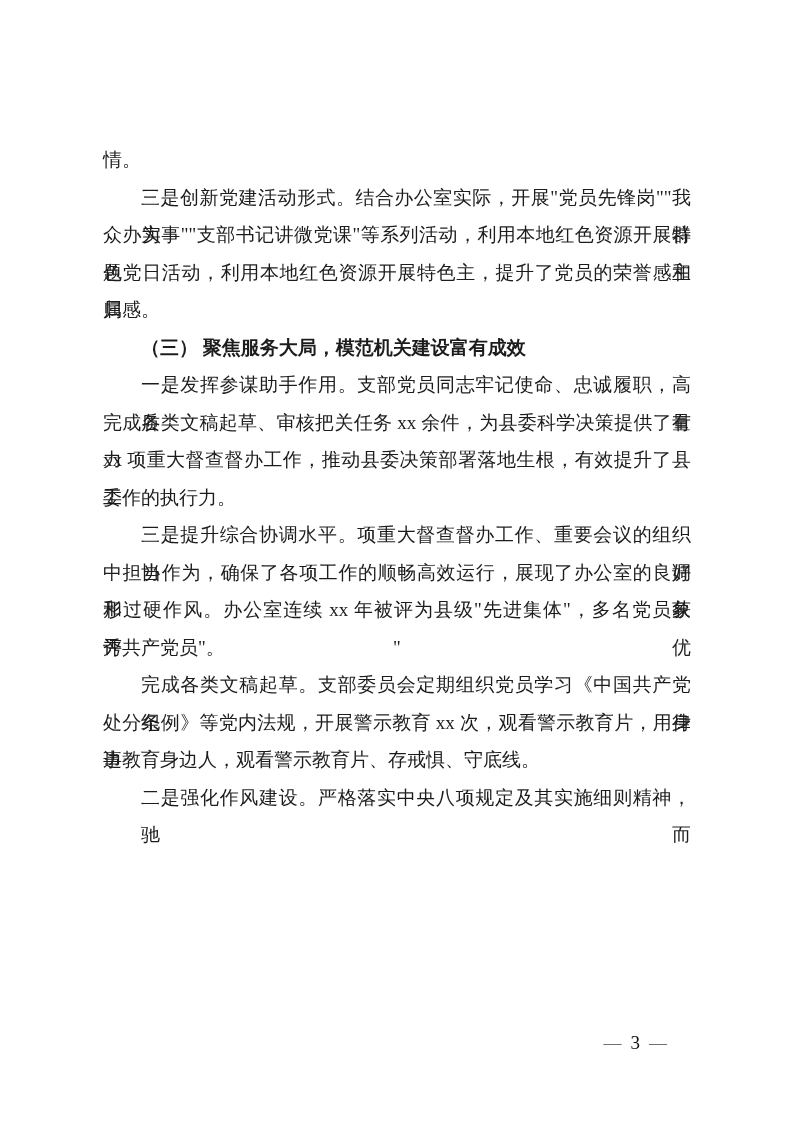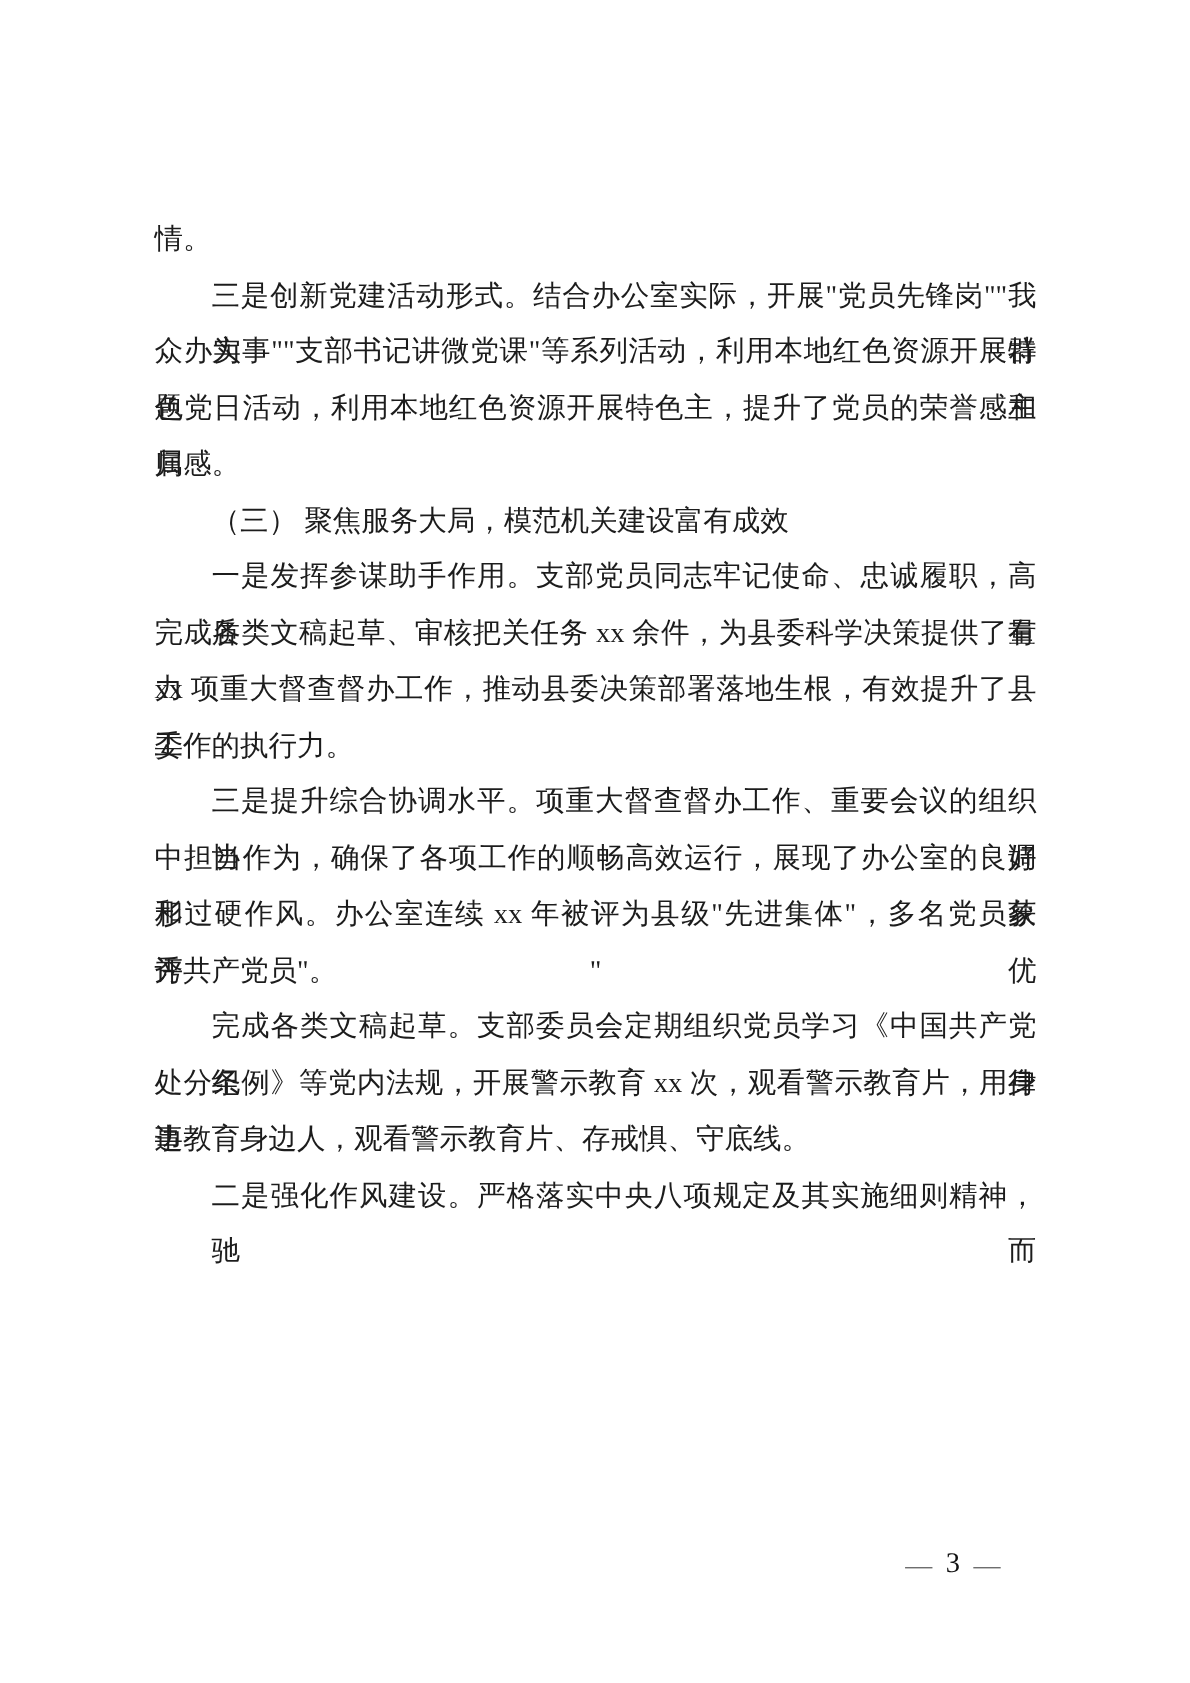--- a/index.html
+++ b/index.html
@@ -30,21 +30,21 @@
     line-height: 37.5px;
     letter-spacing: 0;
     text-align: left;
     overflow: visible;
   }
   .doc-line.justify {
     text-align: justify;
     text-align-last: justify;
   }
   .doc-line.indent { padding-left: 38px; }
-  .para.heading .doc-line { font-weight: 400; }
+  .para.heading .doc-line { font-weight: 700; }
   .footer {
     position: absolute;
     top: 1032px;
     right: 126px;
     height: 22px;
     display: flex;
     align-items: center;
     gap: 9px;
     font-size: 18px;
   }

